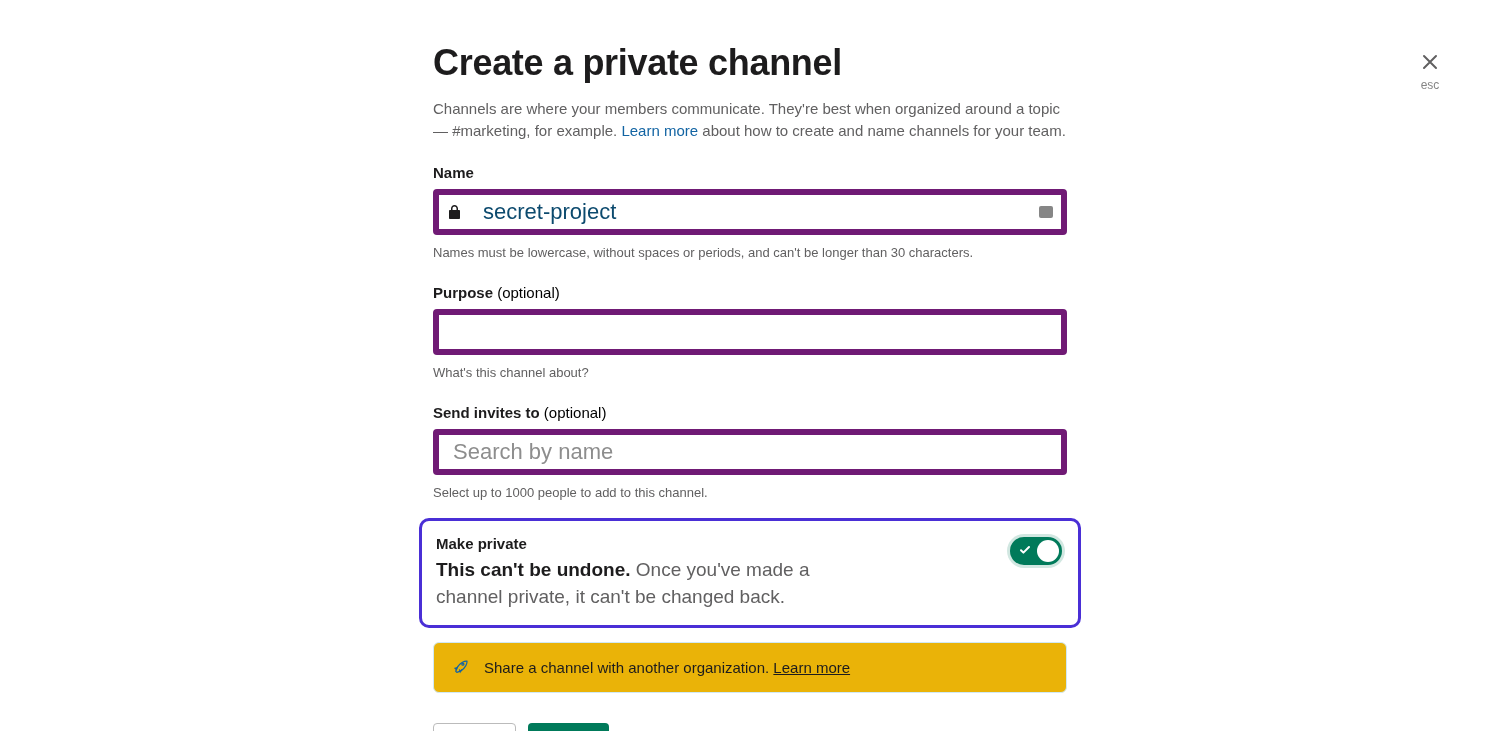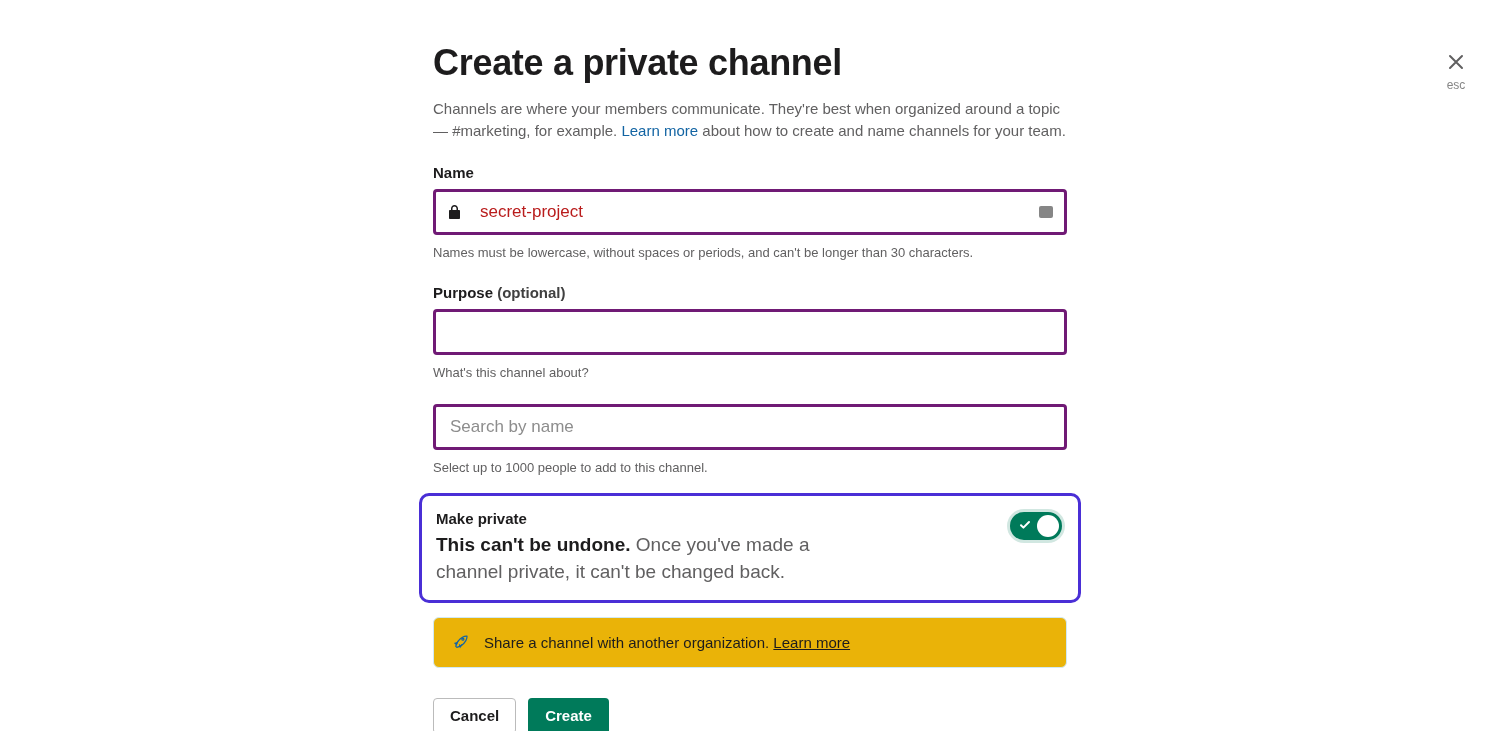--- a/index.html
+++ b/index.html
@@ -30,30 +30,30 @@
     margin-bottom: 22px;
     max-width: 634px;
   }
   .desc a { color: #1264a3; text-decoration: none; }
   .label {
     font-size: 15px;
     font-weight: 700;
     margin-bottom: 8px;
     display: block;
   }
-  .label .opt { font-weight: 700; color: #404040; }
+  .label .opt { font-weight: 400; color: #000000; }
   .input-wrap { position: relative; }
   .text-input {
     width: 100%;
     height: 46px;
-    border: 3px solid #701a75;
+    border: 6px solid #701a75;
     border-radius: 4px;
-    font-size: 17px;
+    font-size: 22px;
     padding: 0 40px 0 44px;
-    color: #b91c1c;
+    color: #0c4a6e;
     background: #fff;
   }
   .text-input.plain { padding-left: 14px; }
   .text-input::placeholder { color: #8d8d8d; }
   .lock-icon {
     position: absolute;
     left: 16px;
     top: 50%;
     transform: translateY(-50%);
     width: 12px;
@@ -142,21 +142,21 @@
     font-weight: 700;
     cursor: pointer;
     border: 1px solid transparent;
   }
   .btn-cancel { background: #fff; border-color: #bbbbbb; color: #1d1c1d; }
   .btn-create { background: #007a5a; color: #fff; }
 
   .close-wrap {
     position: absolute;
     top: 50px;
-    right: 32px;
+    right: 58px;
     text-align: center;
     color: #616061;
   }
   .close-x {
     width: 24px; height: 24px;
     display: flex; align-items: center; justify-content: center;
     cursor: pointer;
     color: #616061;
     margin: 0 auto 4px;
   }
@@ -189,20 +189,23 @@
 
   <div class="field">
     <label class="label">
       <span>Purpose </span><span class="opt">(optional)</span>
     </label>
     <input type="text" class="text-input plain" value="" style="">
     <div class="helper">What's this channel about?</div>
   </div>
 
   <div class="field">
+    <label class="label">
+      <span>Send invites to </span><span class="opt">(optional)</span>
+    </label>
     <input type="text" class="text-input plain" placeholder="Search by name" style="">
     <div class="helper">Select up to 1000 people to add to this channel.</div>
   </div>
 
   <div class="private-box">
     <div class="private-text">
       <div class="private-title">Make private</div>
       <div class="private-desc">
         <b>This can't be undone.</b><span> Once you've made a channel private, it can't be changed back.</span>
       </div>

